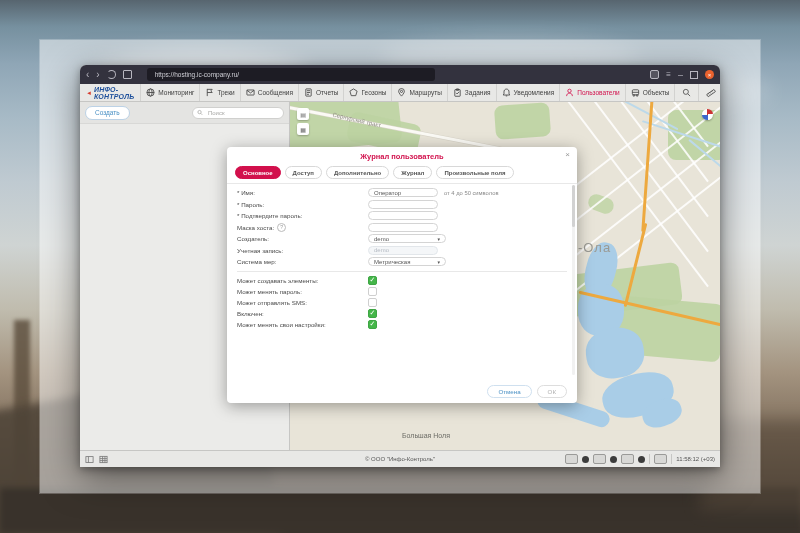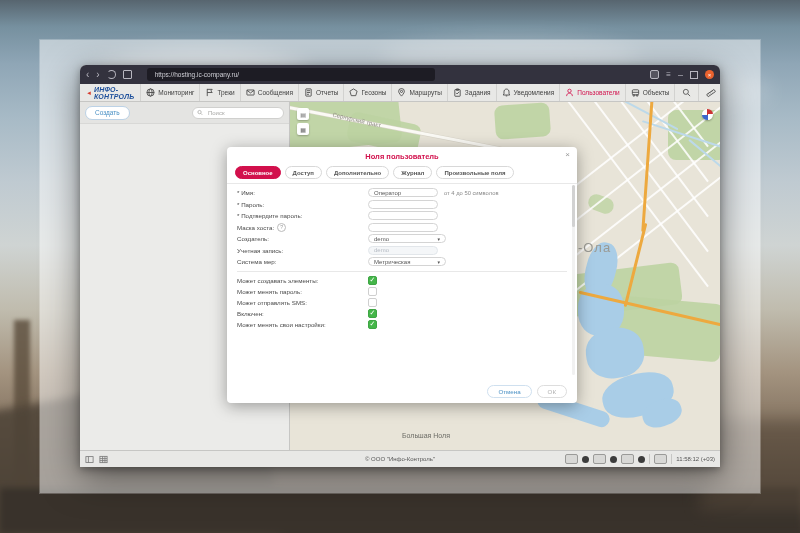--- a/index.html
+++ b/index.html
@@ -346,21 +346,21 @@
       <div class="map-btn mb1">
           <span>▤</span>
         </div>
       <div class="map-btn mb2">
           <span>▦</span>
         </div>
       <div class="compass"></div>
     </div>
 
     <div class="modal">
-      <div class="modal-title">Ноля пользователь</div>
+      <div class="modal-title">Журнал пользователь</div>
       <div class="modal-close">×</div>
       <div class="tabs">
         <div class="tab active">Основное</div>
         <div class="tab">Доступ</div>
         <div class="tab">Дополнительно</div>
         <div class="tab">Журнал</div>
         <div class="tab">Произвольные поля</div>
       </div>
       <div class="form">
         <div class="frow">

